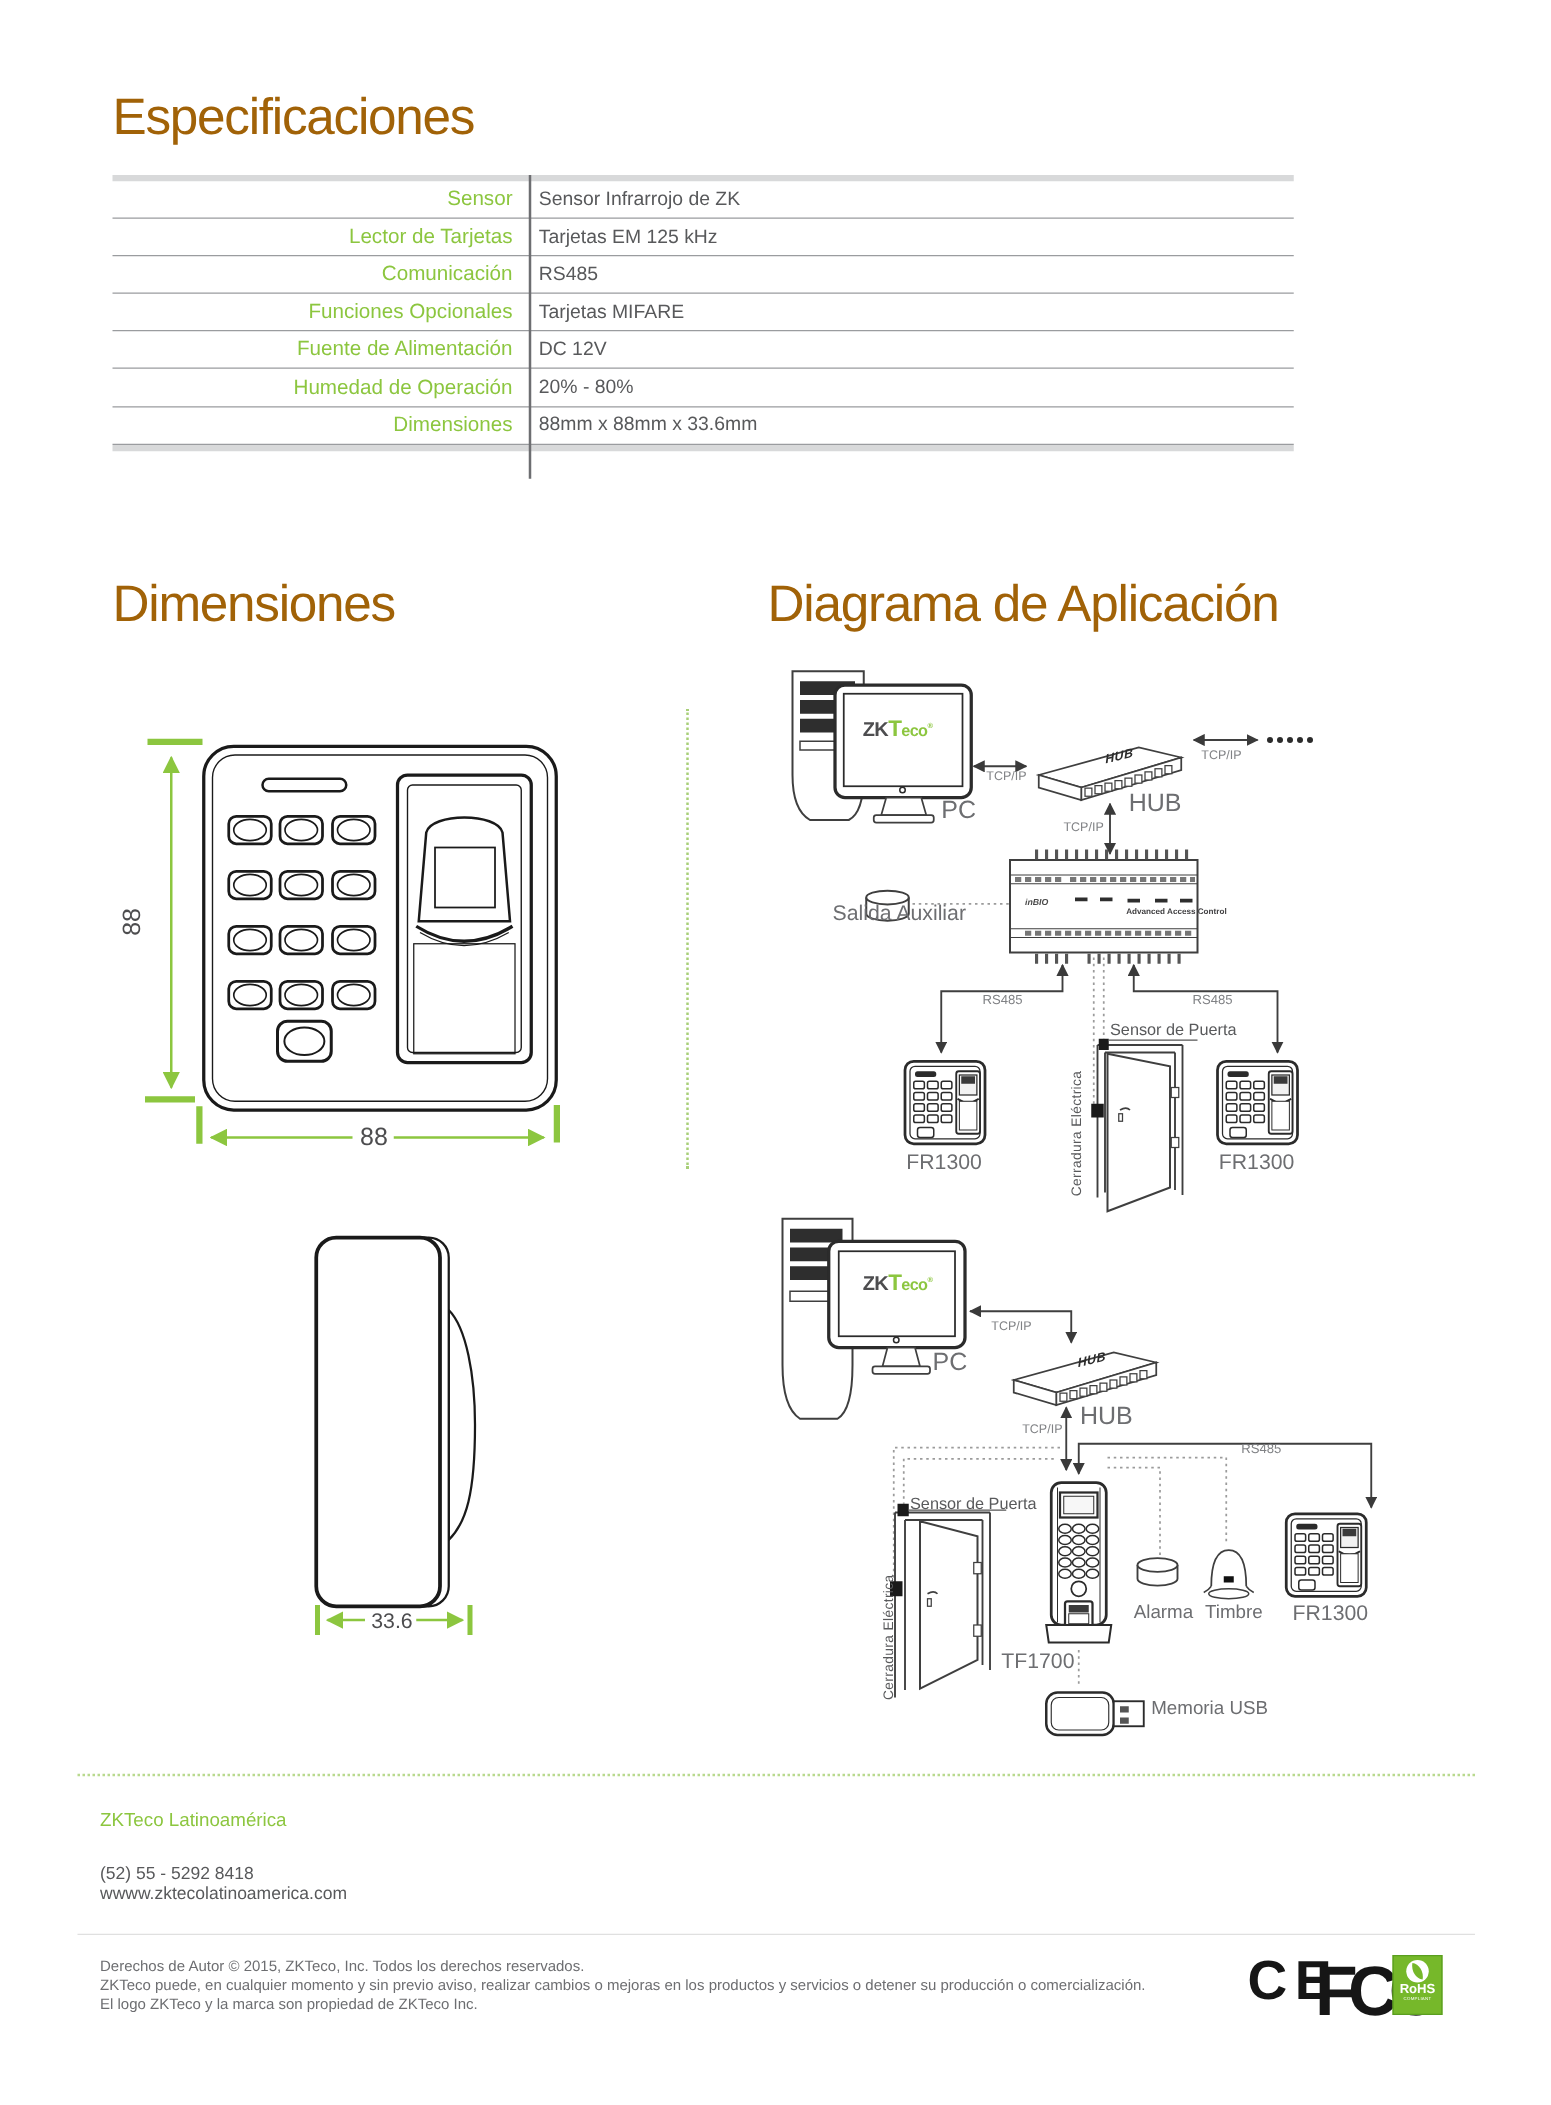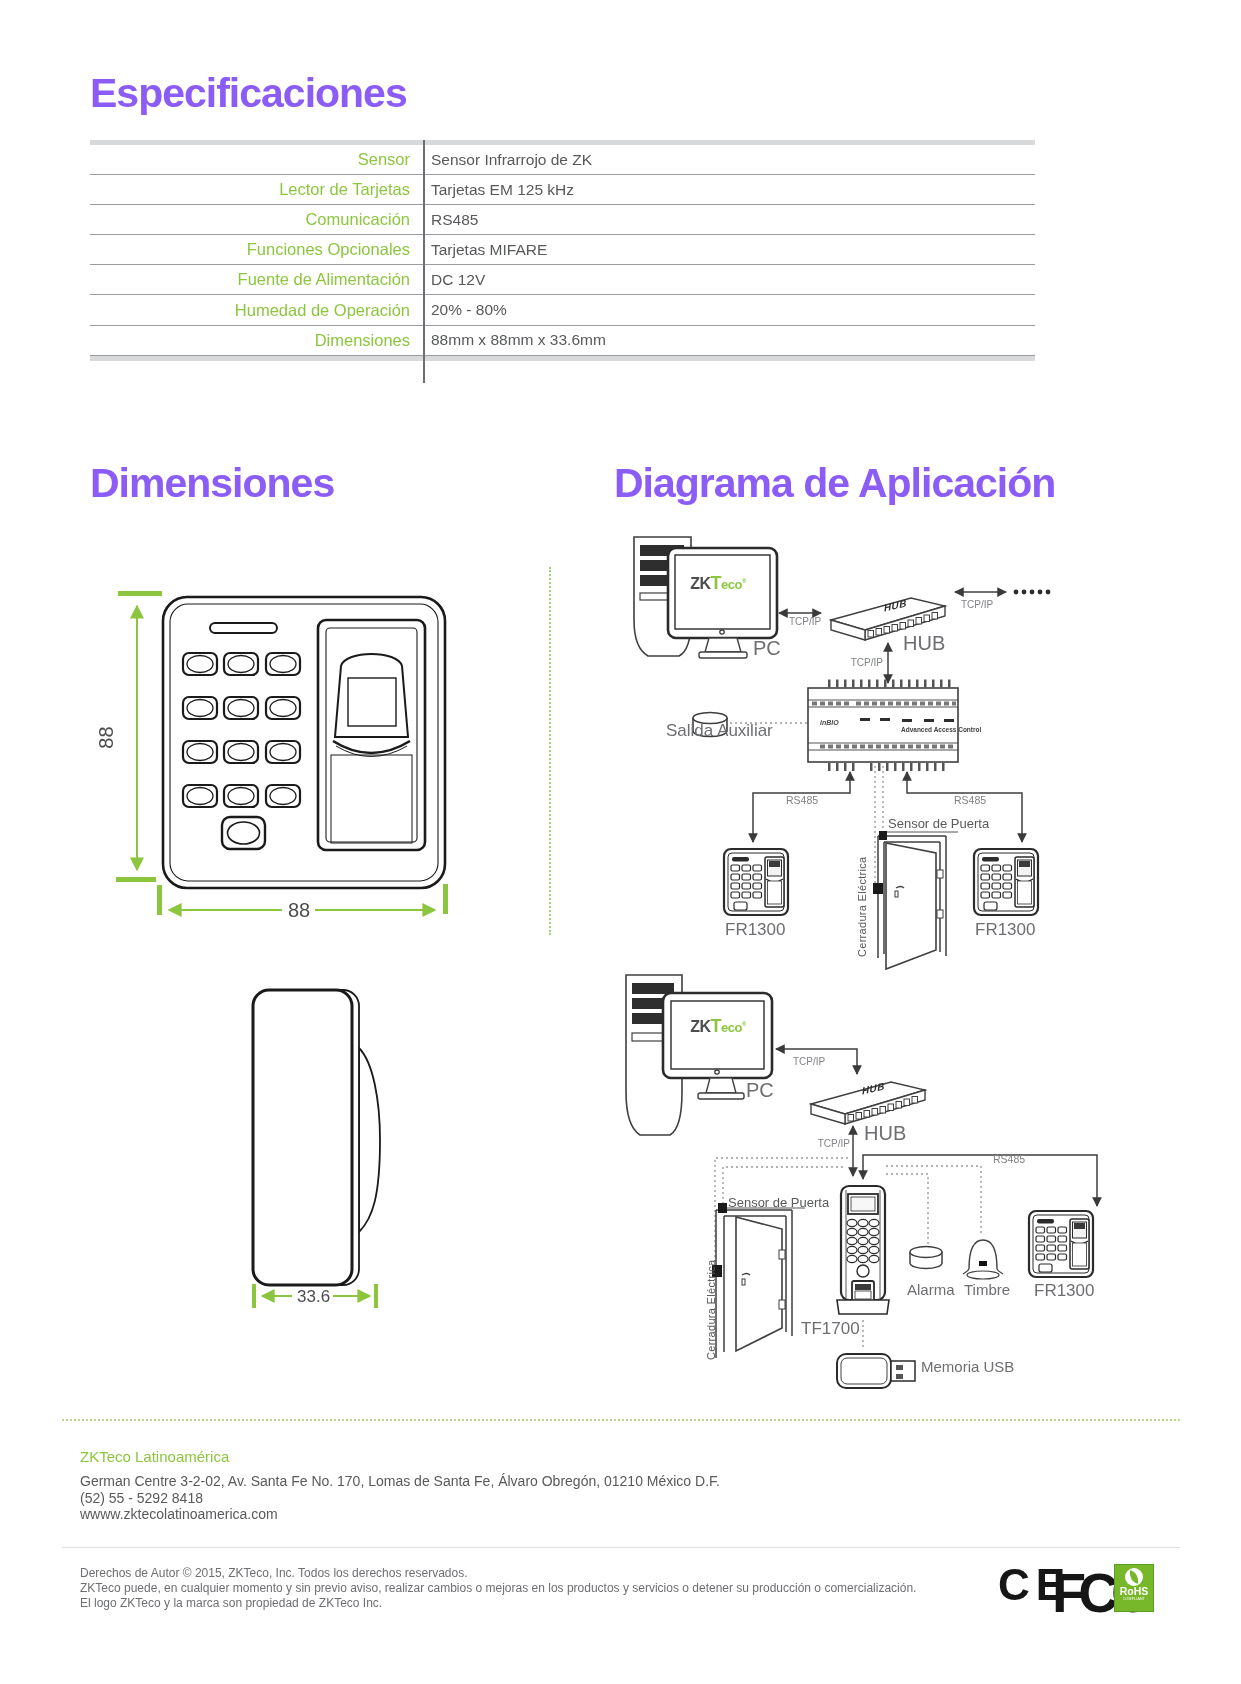--- a/index.html
+++ b/index.html
@@ -1,18 +1,18 @@
 <!DOCTYPE html>
 <html><head>
 <meta charset="utf-8">
 <style>
   html,body{margin:0;padding:0;background:#fff;}
   .page{position:relative;width:1241px;height:1684px;background:#fff;overflow:hidden;
         font-family:"Liberation Sans",sans-serif;color:#58595b;}
-  .h1{position:absolute;font-size:41px;font-weight:700;color:#8b5cf6;letter-spacing:-1px;white-space:nowrap;}
+  .h1{position:absolute;font-size:41px;font-weight:400;color:#a16207;letter-spacing:-1px;white-space:nowrap;}
   
   .spec-table{position:absolute;left:90px;top:140px;width:945px;}
   .bar{height:5px;background:#d8d9da;}
   .spec-row{display:flex;height:29.1px;align-items:center;border-bottom:1px solid #9a9c9f;}
   .spec-row:last-child{border-bottom:none;}
   .spec-label{width:320px;text-align:right;padding-right:13px;color:#8cc63f;font-size:16.5px;}
   .spec-value{padding-left:8px;color:#58595b;font-size:15.5px;}
   .spec-divider{position:absolute;left:333px;top:0;height:243px;width:2px;background:#6d6e71;}
   
   .lbl{position:absolute;white-space:nowrap;}
@@ -411,21 +411,20 @@
   <div class="lbl lbl-md" style="left:728px;top:1195px;">Sensor de Puerta</div>
   <div class="lbl lbl-vert" style="left:705px;top:1254px;height:106px;">Cerradura Eléctrica</div>
   <div class="lbl lbl-lg" style="left:801px;top:1319px;">TF1700</div>
   <div class="lbl lbl-lg" style="left:907px;top:1281px;font-size:15px;">Alarma</div>
   <div class="lbl lbl-lg" style="left:964px;top:1281px;font-size:15px;">Timbre</div>
   <div class="lbl lbl-lg" style="left:1034px;top:1281px;">FR1300</div>
   <div class="lbl lbl-lg" style="left:921px;top:1358px;font-size:15px;">Memoria USB</div>
 
   <div class="rule-dotted"></div>
   <div class="f-company">ZKTeco Latinoamérica</div>
-  <div class="f-line" style="top:1473px;">German Centre 3-2-02, Av. Santa Fe No. 170, Lomas de Santa Fe, Álvaro Obregón, 01210 México D.F.</div>
   <div class="f-line" style="top:1490px;">(52) 55 - 5292 8418</div>
   <div class="f-line" style="top:1506px;">wwww.zktecolatinoamerica.com</div>
   <div class="rule-thin"></div>
   <div class="legal" style="top:1566px;">Derechos de Autor © 2015, ZKTeco, Inc. Todos los derechos reservados.</div>
   <div class="legal" style="top:1581px;">ZKTeco puede, en cualquier momento y sin previo aviso, realizar cambios o mejoras en los productos y servicios o detener su producción o comercialización.</div>
   <div class="legal" style="top:1596px;">El logo ZKTeco y la marca son propiedad de ZKTeco Inc.</div>
   <div class="cert-ce">CE</div>
   <div class="cert-fcc">FCC</div>
   <div class="rohs-box">
     <div class="rohs-circ">

